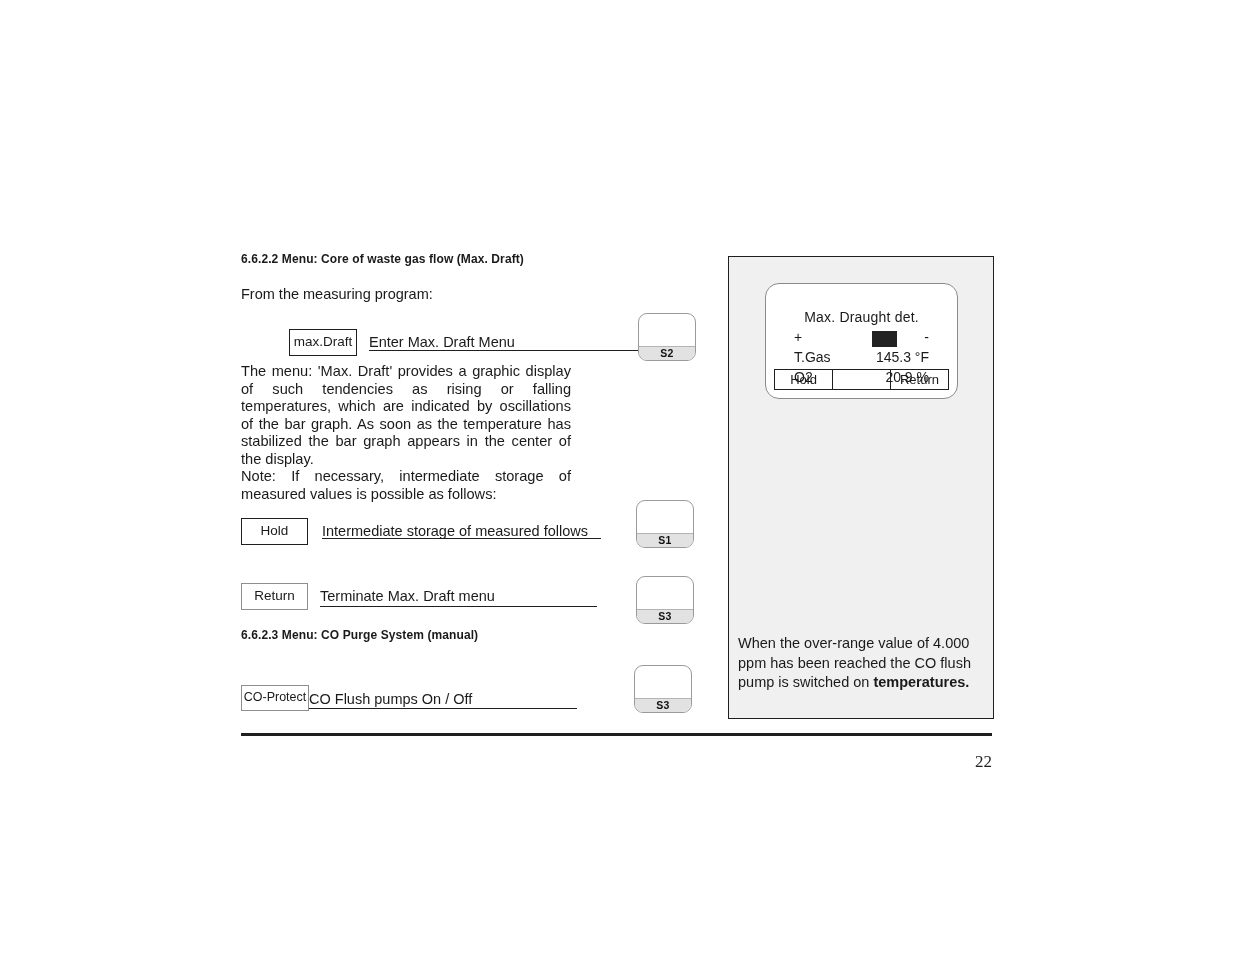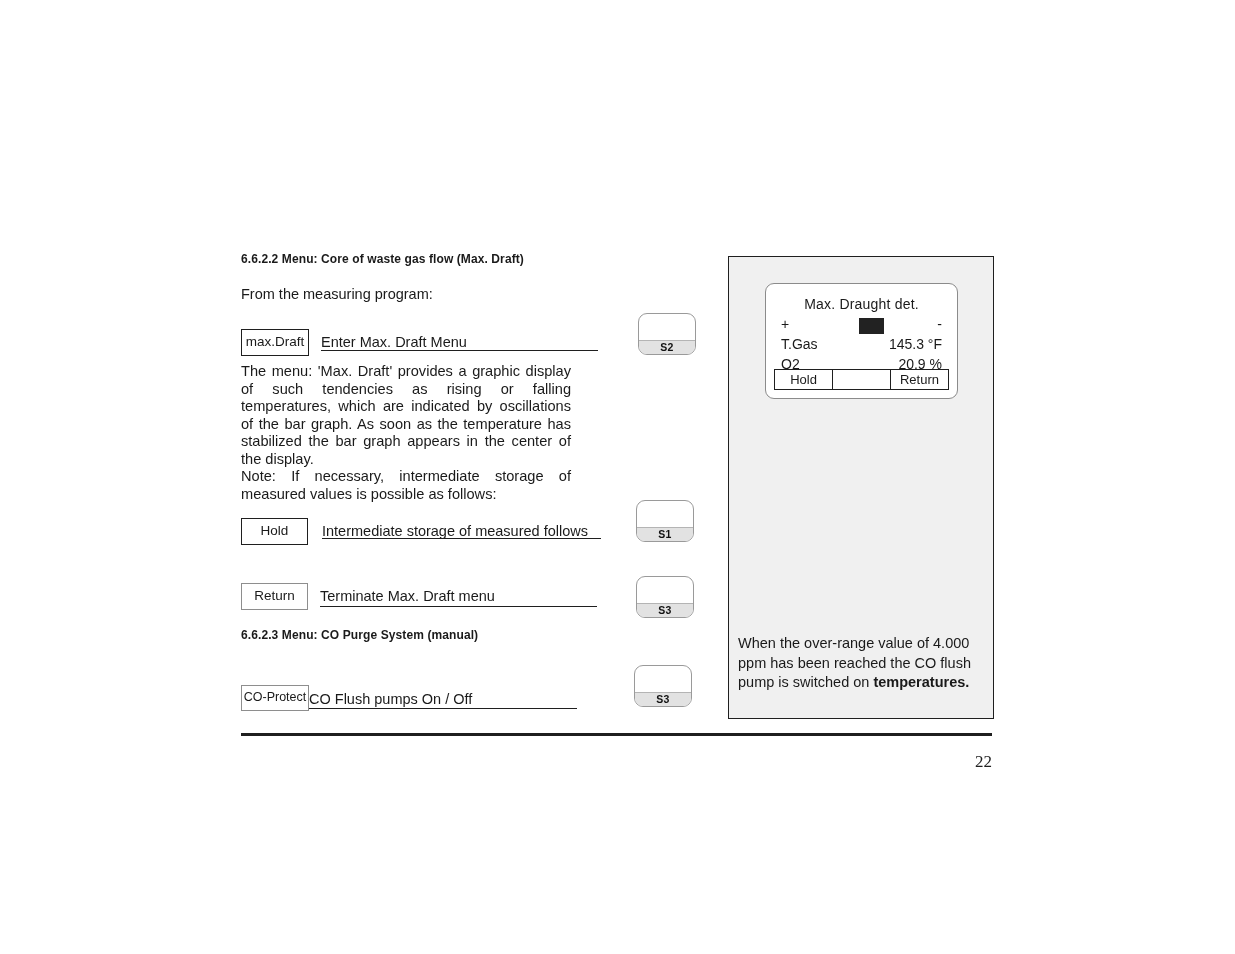--- a/index.html
+++ b/index.html
@@ -87,21 +87,21 @@
     line-height: 17.6px;
     text-align: justify;
     text-justify: inter-word;
   }
   .body-para p { margin: 0; }
 
   
   .skey {
     position: absolute;
     width: 58px;
-    height: 42px;
+    height: 48px;
     box-sizing: border-box;
     border: 1px solid #9a9a9a;
     border-radius: 9px;
     background: #ffffff;
     overflow: hidden;
     display: flex;
     flex-direction: column;
     justify-content: flex-end;
   }
   .skey .cap {
@@ -130,23 +130,23 @@
 
   
   .lcd {
     position: absolute;
     left: 36px;
     top: 26px;
     width: 193px;
     height: 116px;
     box-sizing: border-box;
     border: 1px solid #8b8b8b;
-    border-radius: 9px;
+    border-radius: 14px;
     background: #ffffff;
-    padding: 3px;
+    padding: 16px;
   }
   .lcd-title {
     text-align: center;
     font-size: 14px;
     padding-top: 9px;
     letter-spacing: 0.2px;
   }
   .lcd-row {
     position: relative;
     height: 20px;
@@ -216,21 +216,21 @@
 <body>
 
 <div class="page">
 
   <div class="left-col">
     <div class="section-heading">6.6.2.2  Menu:  Core of waste gas flow (Max. Draft)</div>
     <div class="intro-line">From the measuring program:</div>
   </div>
 
   <div class="key-row" style="left:241px; top:329px;">
-    <div class="keybox dark" style="width:68px;">max.Draft</div>
+    <div class="keybox dark" style="width:68px;margin-left:48px;">max.Draft</div>
     <div class="keydesc" style="margin-left:12px; padding-top:6px;text-align:center;">
       <span>Enter Max. Draft Menu</span>
       <span class="rule" style="top:21px; width:277px;"></span>
     </div>
   </div>
 
   <div class="body-para" style="top:363px;">
     <p>The menu: 'Max. Draft' provides a graphic display of such tendencies as rising or falling temperatures, which are indicated by oscillations of the bar graph. As soon as the temperature has stabilized the bar graph appears in the center of the display.</p>
   </div>
   <div class="body-para" style="top:468px; text-align:justify;">

